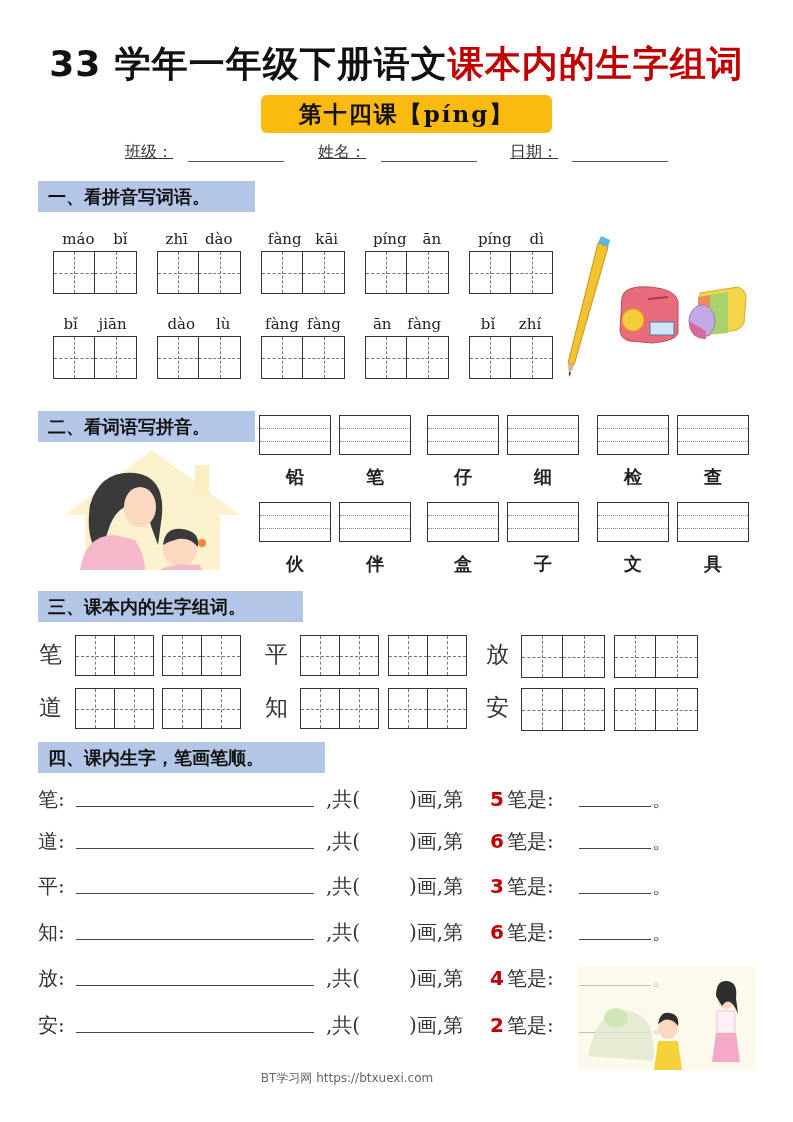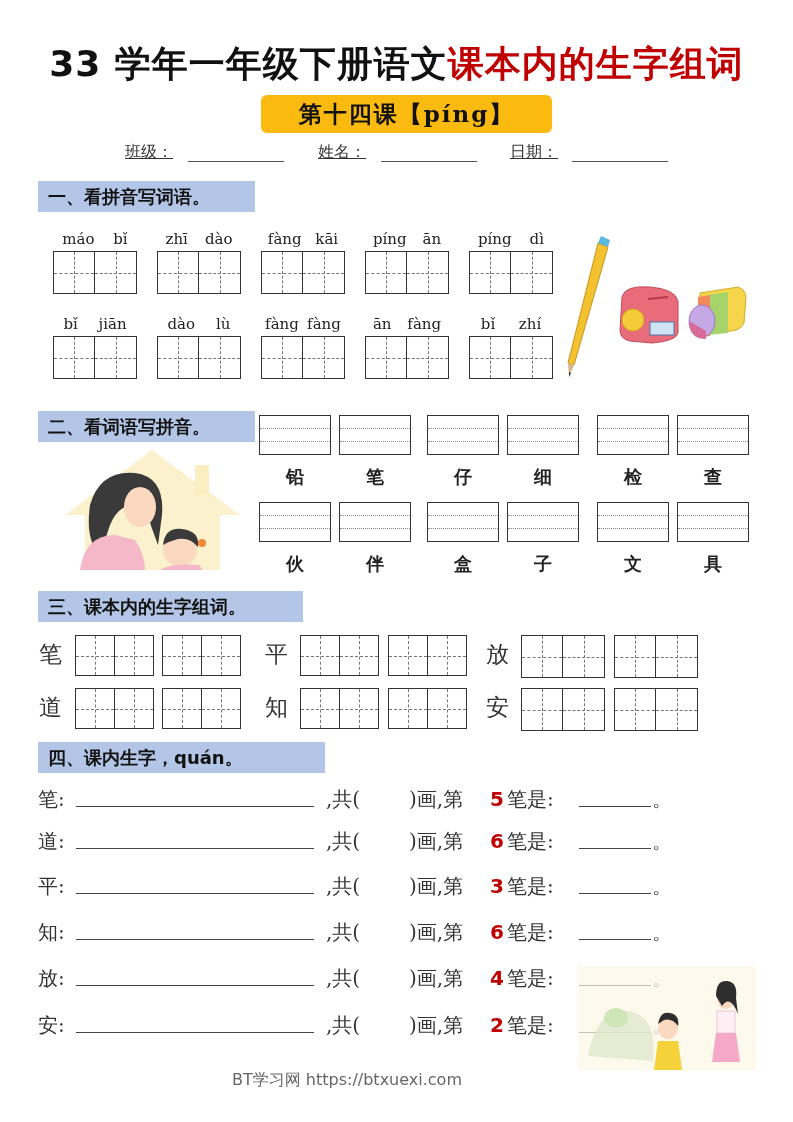--- a/index.html
+++ b/index.html
@@ -70,21 +70,21 @@
   }
 
   
   .s4-row { position: absolute; left: 38px; height: 30px; font-size: 20px; color: #333; }
   .s4-row > * { position: absolute; white-space: nowrap; top: 0; line-height: 30px; }
   .s4-line { height: 1px; border-bottom: 1.5px solid #444; top: 22px !important; }
   .s4-red { color: #c00000; font-family: "DejaVu Sans", sans-serif; font-weight: bold; }
 
   .footer {
     position: absolute; left: 0; top: 1070px; width: 694px; text-align: center;
-    font-family: "DejaVu Sans", sans-serif; font-size: 16px; color: #666;
+    font-family: "DejaVu Sans", sans-serif; font-size: 12px; color: #666;
   }
 
   
   .illus { position: absolute; }
 </style>
 </head>
 <body>
 
 <div class="title">
   <span class="black">33 学年一年级下册语文</span><span class="red">课本内的生字组词</span>
@@ -341,21 +341,21 @@
     <div class="tz-word" style="left: 521px; top: 688px;">
       <div class="tz-cell" style="width: 41px; height: 41px;"></div>
       <div class="tz-cell" style="width: 41px; height: 41px;"></div>
     </div>
     <div class="tz-word" style="left: 614px; top: 688px;">
       <div class="tz-cell" style="width: 41px; height: 41px;"></div>
       <div class="tz-cell" style="width: 41px; height: 41px;"></div>
     </div>
   </div>
 
-<div class="sec-header" style="top:742px;width:287px;">四、课内生字，quán。</div>
+<div class="sec-header" style="top:742px;width:287px;">四、课内生字，笔画笔顺。</div>
 <div id="s4">
     <div class="s4-row" style="top: 784px; width: 640px;">
       <span style="left: 0px;">笔:</span>
       <span class="s4-line" style="left: 38px; width: 238px;"></span>
       <span style="left: 288px;">,共(</span>
       <span class="s4-line" style="left: 333px; width: 30px; border-bottom-color: transparent;"></span>
       <span style="left: 371px;">)画,第</span>
       <span class="s4-red" style="left: 452px;">5</span>
       <span style="left: 469px;">笔是:</span>
       <span class="s4-line" style="left: 541px; width: 72px;"></span>

